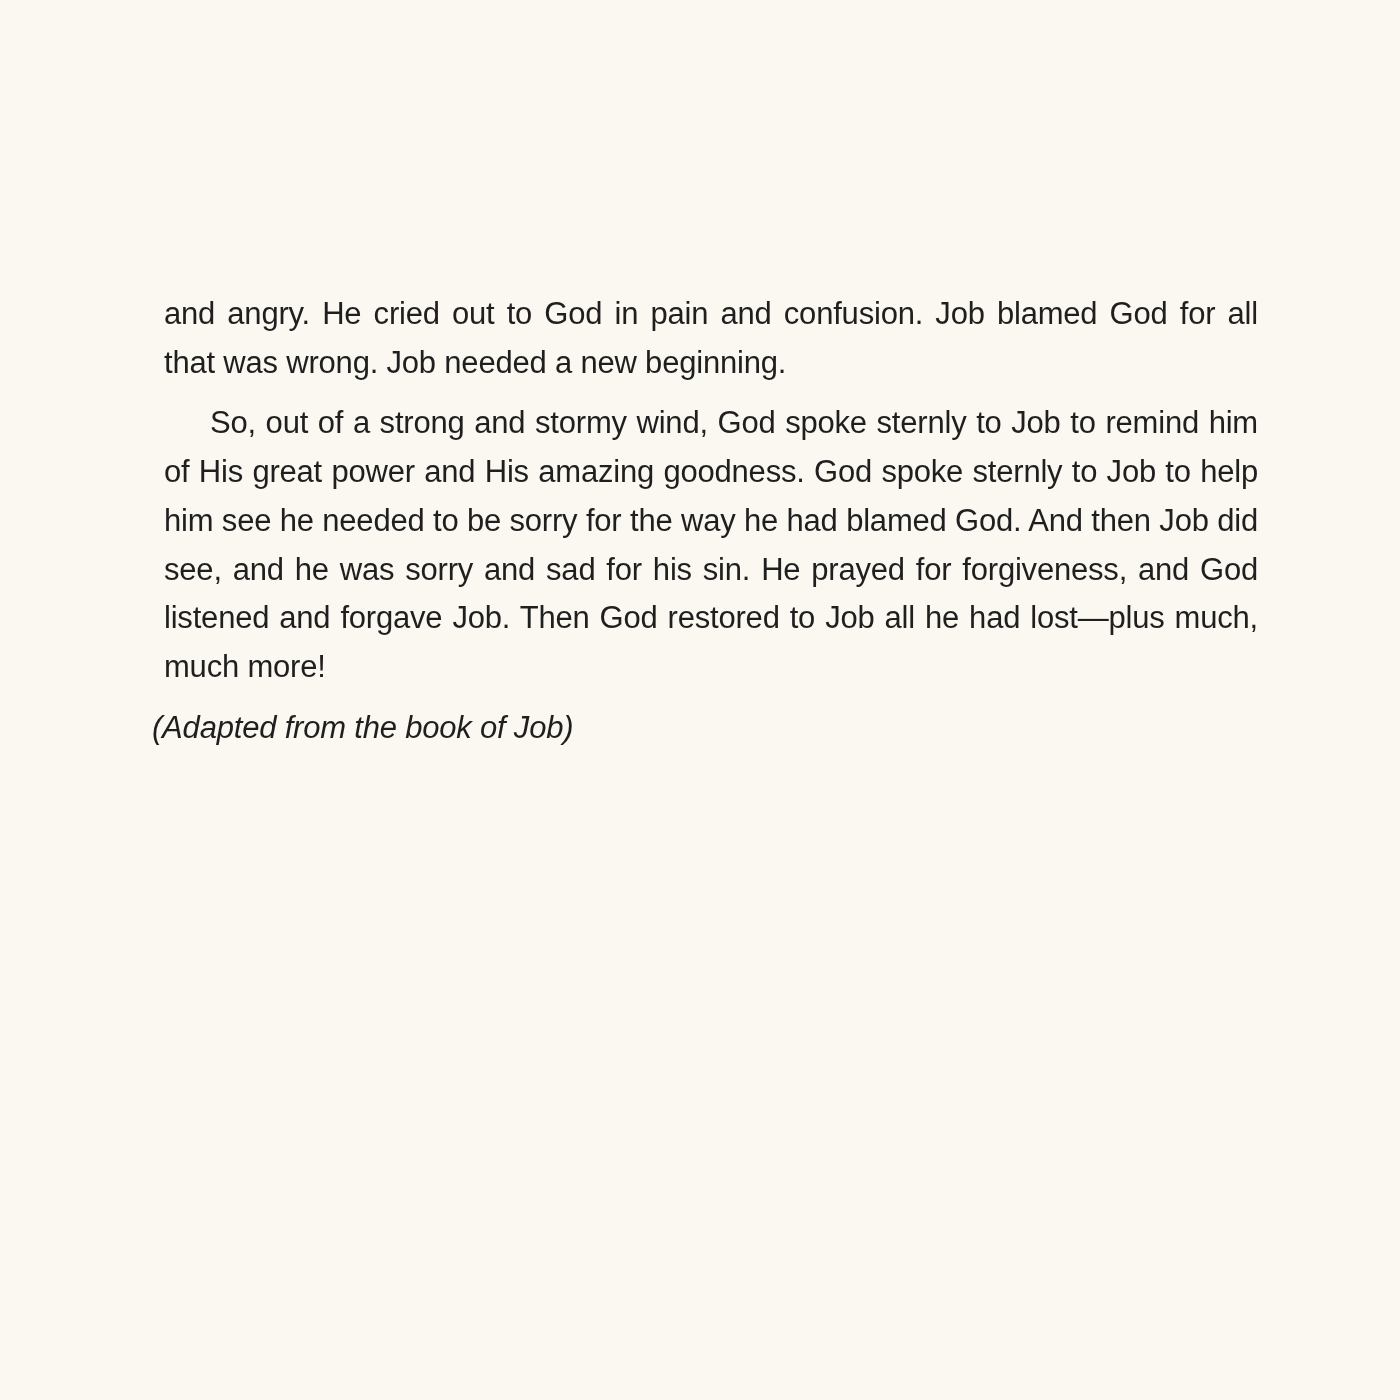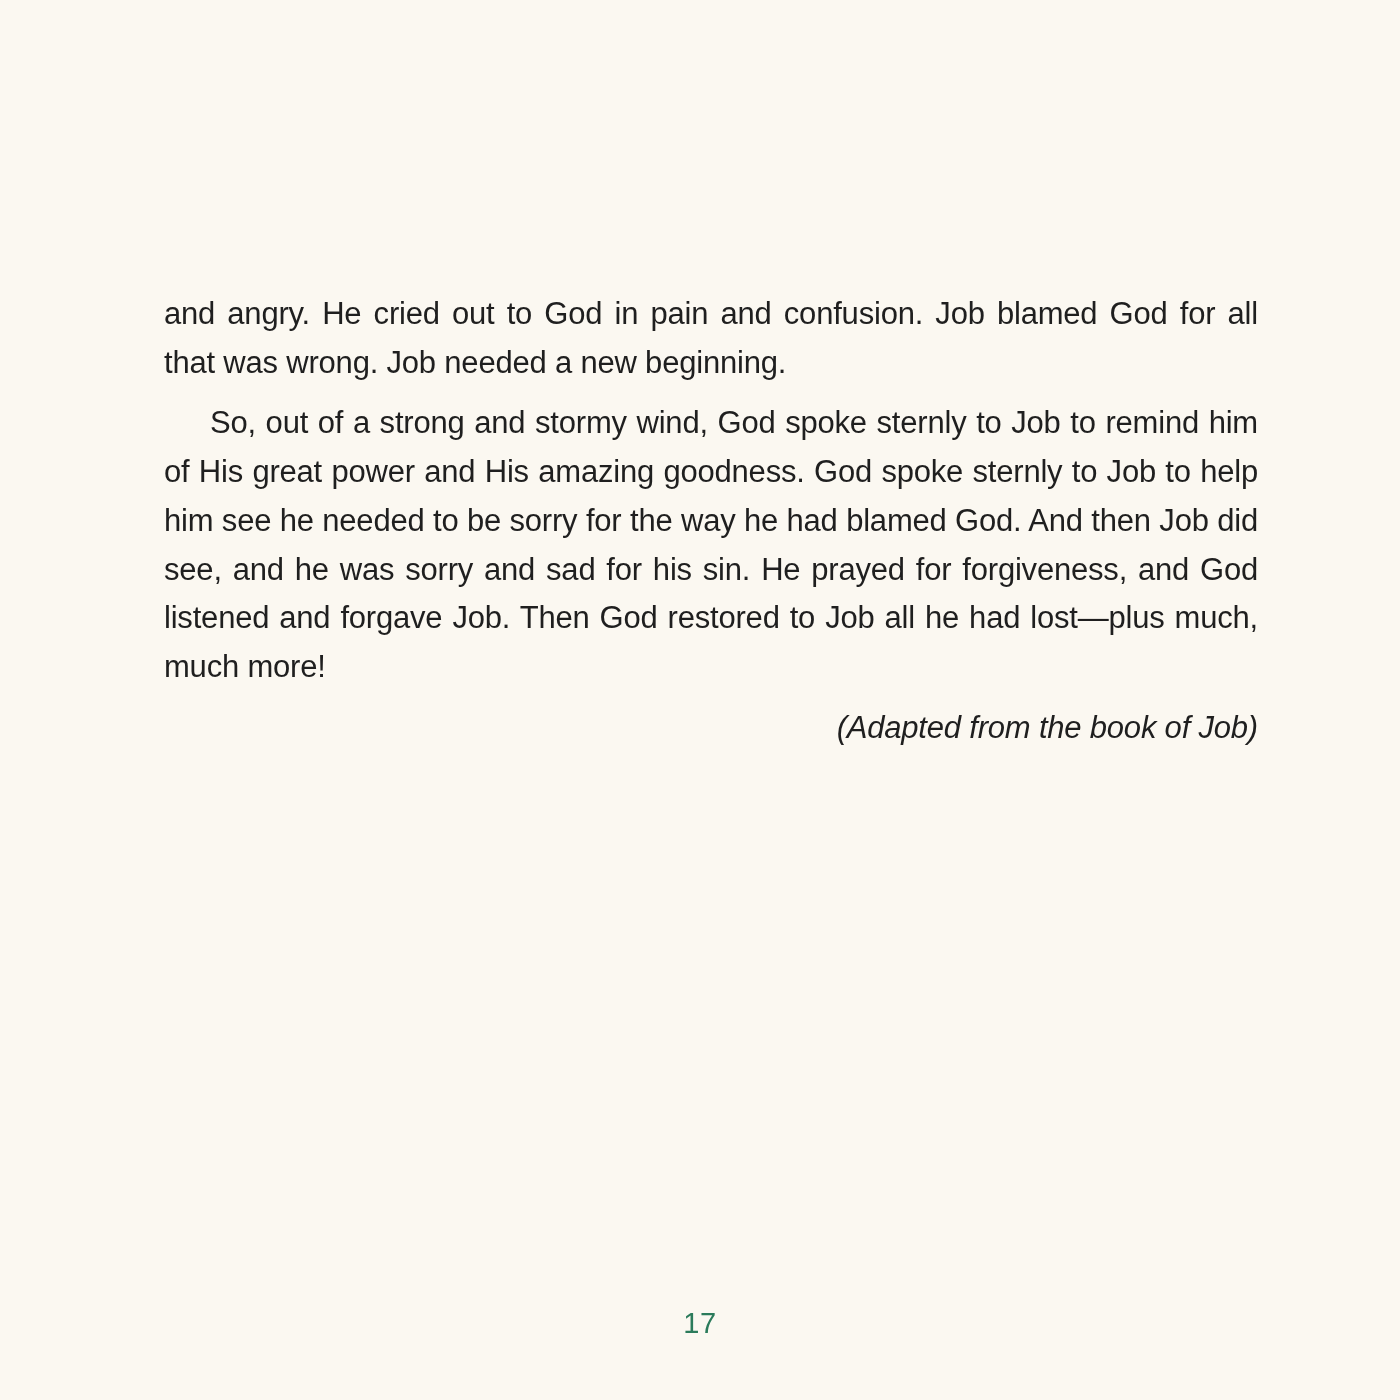--- a/index.html
+++ b/index.html
@@ -29,22 +29,21 @@
     text-align: justify;
     letter-spacing: -0.2px;
   }
   .para {
     margin: 12px;
   }
   .para.indent {
     text-indent: 46px;
   }
   .attribution {
-    margin: 12px;
-    text-align: right;
+    margin: 0;
     font-style: italic;
   }
   .page-number {
     position: absolute;
     top: 1303px;
     left: 0;
     width: 100%;
     text-align: center;
     font-size: 29px;
     line-height: 40px;
@@ -55,15 +54,14 @@
 <body style="background: rgb(251, 248, 241); color: rgb(31, 31, 31);">
 
 <div class="page">
 
   <div class="text-block">
     <p class="para">and angry. He cried out to God in pain and confusion. Job blamed God for all that was wrong. Job needed a new beginning.</p>
     <p class="para indent">So, out of a strong and stormy wind, God spoke sternly to Job to remind him of His great power and His amazing goodness. God spoke sternly to Job to help him see he needed to be sorry for the way he had blamed God. And then Job did see, and he was sorry and sad for his sin. He prayed for forgiveness, and God listened and forgave Job. Then God restored to Job all he had lost—plus much, much more!</p>
     <p class="attribution">(Adapted from the book of Job)</p>
   </div>
 
-  <div class="page-number" style="color: rgb(43, 123, 91);">17</div>
 
 </div>
 
 </body></html>

